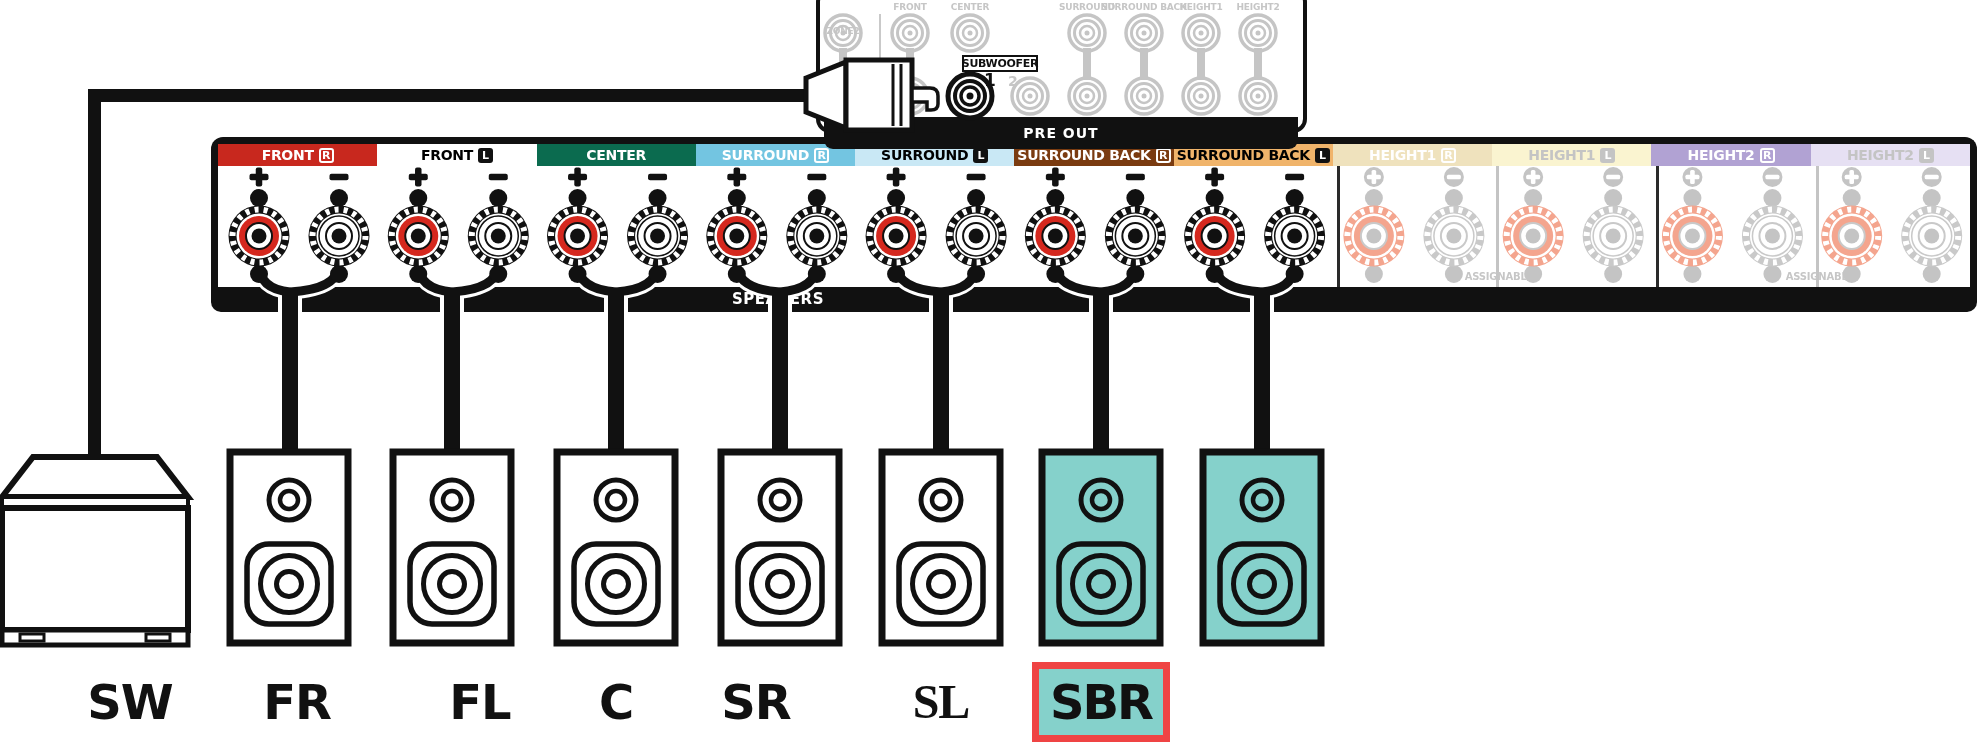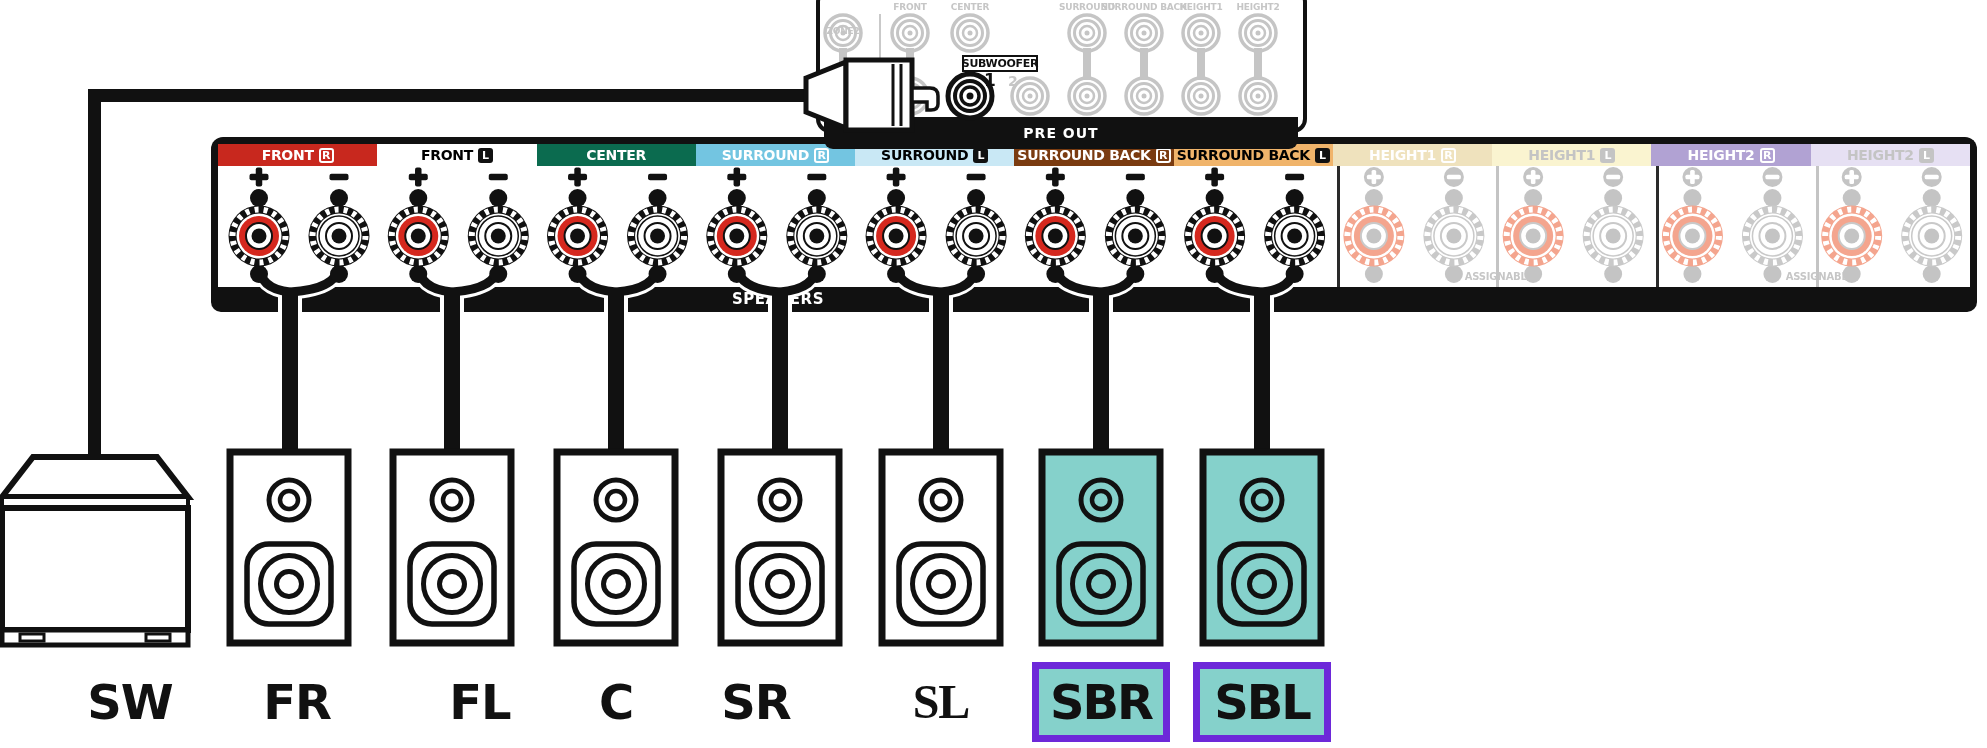--- a/index.html
+++ b/index.html
@@ -36,21 +36,21 @@
   .badge.solid-gray{background:#C4C4C4;color:#fff;}
   .assignable{top:271px;transform:translateX(-50%);font-weight:bold;font-size:10px;
     color:#C6C6C6;z-index:2;letter-spacing:-0.2px;}
   .divider-gray{top:166px;width:3px;height:121px;background:#C4C4C4;z-index:2;}
   .divider-dark{top:166px;width:3px;height:121px;background:#2a2a2a;z-index:2;}
   
   #gfx{left:0;top:0;z-index:4;pointer-events:none;}
   
   .splabel{top:674px;transform:translateX(-50%);font-weight:bold;font-size:48px;color:#111;
     z-index:3;letter-spacing:-1px;}
-  .spbox{top:662px;height:80px;width:138px;border:7px solid #6d28d9;background:var(--teal,#85D1CB);
+  .spbox{top:662px;height:80px;width:138px;border:7px solid #ef4444;background:var(--teal,#85D1CB);
     z-index:3;display:flex;align-items:center;justify-content:center;font-weight:bold;
     font-size:48px;color:#111;box-sizing:border-box;letter-spacing:-2px;}
 </style>
 </head>
 <body>
 
 <div id="stage" style="--teal: #85D1CB;">
 
   <div class="abs" id="preout-panel"></div>
   <div class="abs" id="zone2-divider"></div>
@@ -655,14 +655,13 @@
       <span>HEIGHT2</span>
       <span class="badge solid-gray">L</span>
     </div>
     <div class="abs splabel" style="left: 94px; margin-left: 36px;">SW</div>
     <div class="abs splabel" style="left: 297px;">FR</div>
     <div class="abs splabel" style="left: 452px; margin-left: 28px;">FL</div>
     <div class="abs splabel" style="left: 616px;">C</div>
     <div class="abs splabel" style="left: 756px;">SR</div>
     <div class="abs splabel" style="left: 941px; font-family: Liberation Serif, serif;">SL</div>
     <div class="abs spbox" style="left: 1032px;">SBR</div>
-    <div class="abs spbox" style="left: 1193px;">SBL</div>
   </div>
 
 </body></html>

